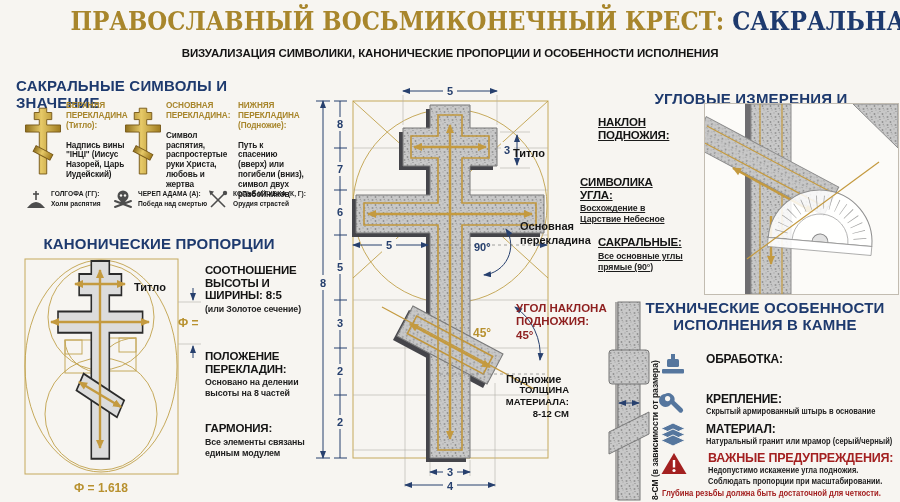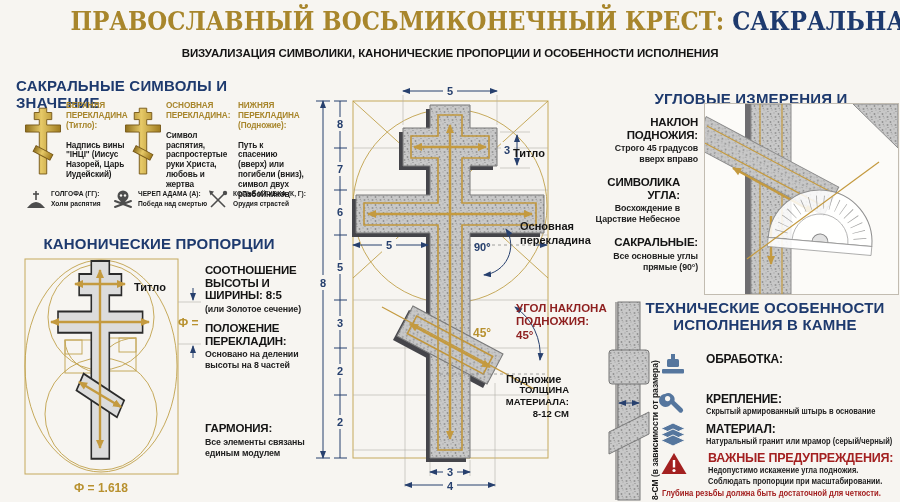--- a/index.html
+++ b/index.html
@@ -20,21 +20,21 @@
   .itm-n{font-size:8.8px;font-weight:bold;color:#222;line-height:1.25;letter-spacing:-.1px;margin-top:2px;}
   .nowrap{white-space:nowrap;}
   .cond{display:inline-block;transform:scaleX(.85);transform-origin:0 50%;white-space:nowrap;}
   .gloss{display:flex;gap:4px;align-items:flex-start;}
   .gloss .txt{font-size:7.8px;font-weight:bold;line-height:1.3;}
   .tech-item{display:flex;gap:20px;align-items:flex-start;}
   .tech-t{font-size:12px;font-weight:bold;color:#141414;letter-spacing:-.2px;}
   .tech-n{font-size:8.8px;font-weight:bold;color:#222;line-height:1.25;}
   .warn-t{font-size:12.5px;font-weight:bold;color:#a32020;letter-spacing:-.2px;}
   .warn-red{font-size:9px;font-weight:bold;color:#a32020;}
-  .right-items{text-align:right;}
+  .right-items{text-align:left;text-decoration:underline;}
   
   .gline{stroke:#bd9c42;fill:none;stroke-width:1;opacity:.85;}
   .gthin{stroke:#c49a3f;fill:none;stroke-width:1.2;}
   .grid{stroke:#b3b0a8;stroke-width:.6;}
   .dim{stroke:#27406e;stroke-width:1;fill:none;}
   .dash{stroke:#8c8c8c;stroke-width:.8;stroke-dasharray:3 3;}
   .garrow{stroke:#c49a3f;stroke-width:2.4;}
   .ginset{stroke:#c0963c;stroke-width:1.6;fill:none;}
   .dimtxt{font-family:"Liberation Sans",sans-serif;font-size:11px;font-weight:bold;fill:#27406e;}
   .lbl{font-family:"Liberation Sans",sans-serif;font-size:11px;font-weight:bold;fill:#161616;}
@@ -176,21 +176,21 @@
       <line x1="176" y1="104" x2="176" y2="92" class="dim" marker-end="url(#navyE)"></line>
       <text x="161" y="73" class="goldtxt" font-size="10.5">Ф =</text>
     </g>
     <text x="84" y="238" text-anchor="middle" class="goldtxt">Ф = 1.618</text>
   </svg>
 
   <div class="abs" style="left:205px;top:264px;width:100px;">
     <div class="itm-t">СООТНОШЕНИЕ ВЫСОТЫ И ШИРИНЫ: 8:5</div>
     <div class="itm-n nowrap">(или Золотое сечение)</div>
   </div>
-  <div class="abs" style="left:205px;top:322px;width:100px;">
+  <div class="abs" style="left:205px;top:350px;width:100px;">
     <div class="itm-t">ПОЛОЖЕНИЕ ПЕРЕКЛАДИН:</div>
     <div class="itm-n">Основано на делении высоты на 8 частей</div>
   </div>
   <div class="abs" style="left:205px;top:422px;width:100px;">
     <div class="itm-t">ГАРМОНИЯ:</div>
     <div class="itm-n">Все элементы связаны единым модулем</div>
   </div>
 
   <svg class="abs" style="left:310px;top:83px;" width="290" height="420" viewBox="0 0 290 420">
     <g>
@@ -294,21 +294,20 @@
       <text x="210" y="147" class="lbl">Основная</text>
       <text x="210" y="161" class="lbl">перекладина</text>
       <text x="196" y="300" class="lbl">Подножие</text>
     </g>
   </svg>
 
   <div class="abs h2" style="left:606px;top:91px;width:290px;text-align:center;">УГЛОВЫЕ ИЗМЕРЕНИЯ И ГЕОМЕТРИЯ</div>
 
   <div class="abs right-items" style="left:598px;top:116px;width:100px;">
     <div class="itm-t">НАКЛОН ПОДНОЖИЯ:</div>
-    <div class="itm-n">Строго 45 градусов вверх вправо</div>
   </div>
   <div class="abs right-items" style="left:580px;top:176px;width:100px;">
     <div class="itm-t">СИМВОЛИКА УГЛА:</div>
     <div class="itm-n">Восхождение в Царствие Небесное</div>
   </div>
   <div class="abs right-items" style="left:598px;top:236px;width:100px;">
     <div class="itm-t">САКРАЛЬНЫЕ:</div>
     <div class="itm-n">Все основные углы прямые (90°)</div>
   </div>
 

